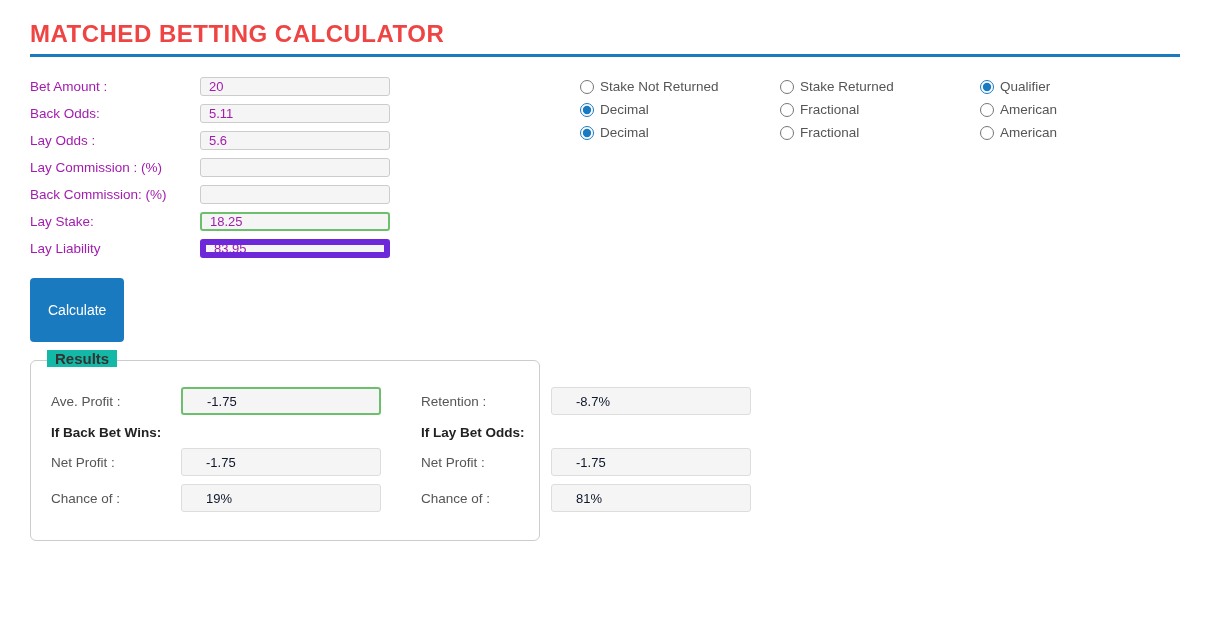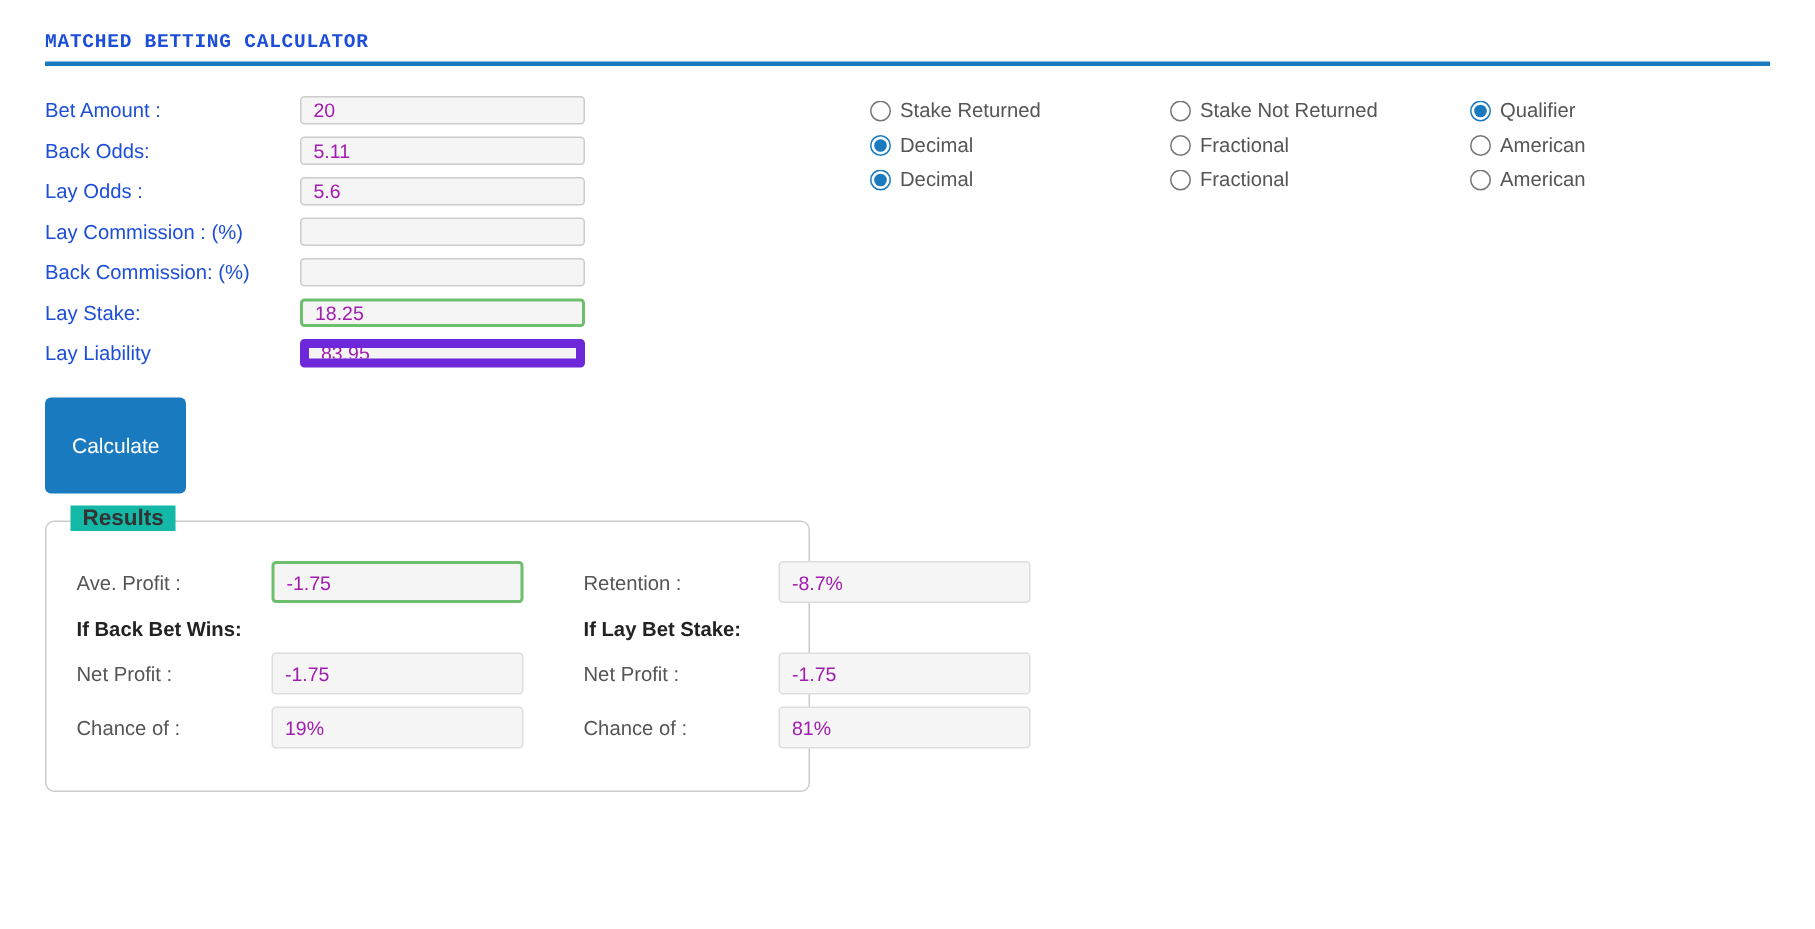--- a/index.html
+++ b/index.html
@@ -6,26 +6,25 @@
     body {
       font-family: Arial, sans-serif;
       font-size: 14px;
       background: #fff;
       color: #333;
       padding: 20px 30px;
       width: 1210px;
       min-height: 619px;
     }
     h1 {
-      font-size: 13px;
+      font-size: 24px;
       font-weight: bold;
-      color: #1d4ed8;
+      color: #ef4444;
       margin-bottom: 6px;
       letter-spacing: 0.5px;
-      font-family: Liberation Mono, monospace;
     }
     .blue-line {
       height: 3px;
       background: #1a7abf;
       margin-bottom: 20px;
     }
     .main-layout {
       display: flex;
       gap: 40px;
     }
@@ -33,21 +32,21 @@
       min-width: 420px;
     }
     .form-row {
       display: flex;
       align-items: center;
       margin-bottom: 8px;
     }
     .form-label {
       width: 170px;
       font-size: 13.5px;
-      color: #1d4ed8;
+      color: #a21caf;
     }
     .form-input {
       width: 190px;
       height: 19px;
       border: 1px solid #ccc;
       border-radius: 3px;
       background: #f5f5f5;
       padding: 0 8px;
       font-size: 13px;
       color: #a21caf;
@@ -128,28 +127,28 @@
       display: flex;
       align-items: center;
       margin-bottom: 8px;
     }
     .results-label {
       width: 130px;
       font-size: 13.5px;
       color: #555;
     }
     .results-input {
-      width: 168px;
+      width: 200px;
       height: 28px;
       border: 1px solid #ddd;
       border-radius: 3px;
       background: #f5f5f5;
-      padding: 0 8px;
+      padding: 0 24px;
       font-size: 13px;
-      color: #a21caf;
+      color: #0f172a;
     }
     .results-input.highlighted {
       border: 2px solid #6dbf6d;
       background: #f5f5f5;
     }
     .sub-title {
       font-size: 13.5px;
       font-weight: bold;
       color: #222;
       margin: 10px 0 8px 0;
@@ -214,47 +213,47 @@
             <span class="results-label">Chance of :</span>
             <input class="results-input" type="text" readonly="" value="19%" style="">
           </div>
         </div>
 
         <div class="results-col">
           <div class="results-row">
             <span class="results-label">Retention :</span>
             <input class="results-input" type="text" readonly="" value="-8.7%" style="">
           </div>
-          <div class="sub-title">If Lay Bet Stake:</div>
+          <div class="sub-title">If Lay Bet Odds:</div>
           <div class="results-row">
             <span class="results-label">Net Profit :</span>
             <input class="results-input" type="text" readonly="" value="-1.75" style="">
           </div>
           <div class="results-row">
             <span class="results-label">Chance of :</span>
             <input class="results-input" type="text" readonly="" value="81%" style="">
           </div>
         </div>
       </div>
     </div>
   </div>
 
   <div class="right-section">
     <div class="radio-rows">
 
       <div class="radio-row">
         <div class="radio-group">
+          <input type="radio" name="stake" id="stake-not-returned" style="">
+          <label for="stake-not-returned" class="radio-label">Stake Not Returned</label>
+        </div>
+        <div class="radio-group">
           <input type="radio" name="stake" id="stake-returned" style="">
           <label for="stake-returned" class="radio-label">Stake Returned</label>
         </div>
         <div class="radio-group">
-          <input type="radio" name="stake" id="stake-not-returned" style="">
-          <label for="stake-not-returned" class="radio-label">Stake Not Returned</label>
-        </div>
-        <div class="radio-group">
           <input type="radio" name="stake" id="qualifier" checked="" style="">
           <label for="qualifier" class="radio-label">Qualifier</label>
         </div>
       </div>
 
       <div class="radio-row">
         <div class="radio-group">
           <input type="radio" name="back-format" id="back-decimal" checked="" style="">
           <label for="back-decimal" class="radio-label">Decimal</label>
         </div>

